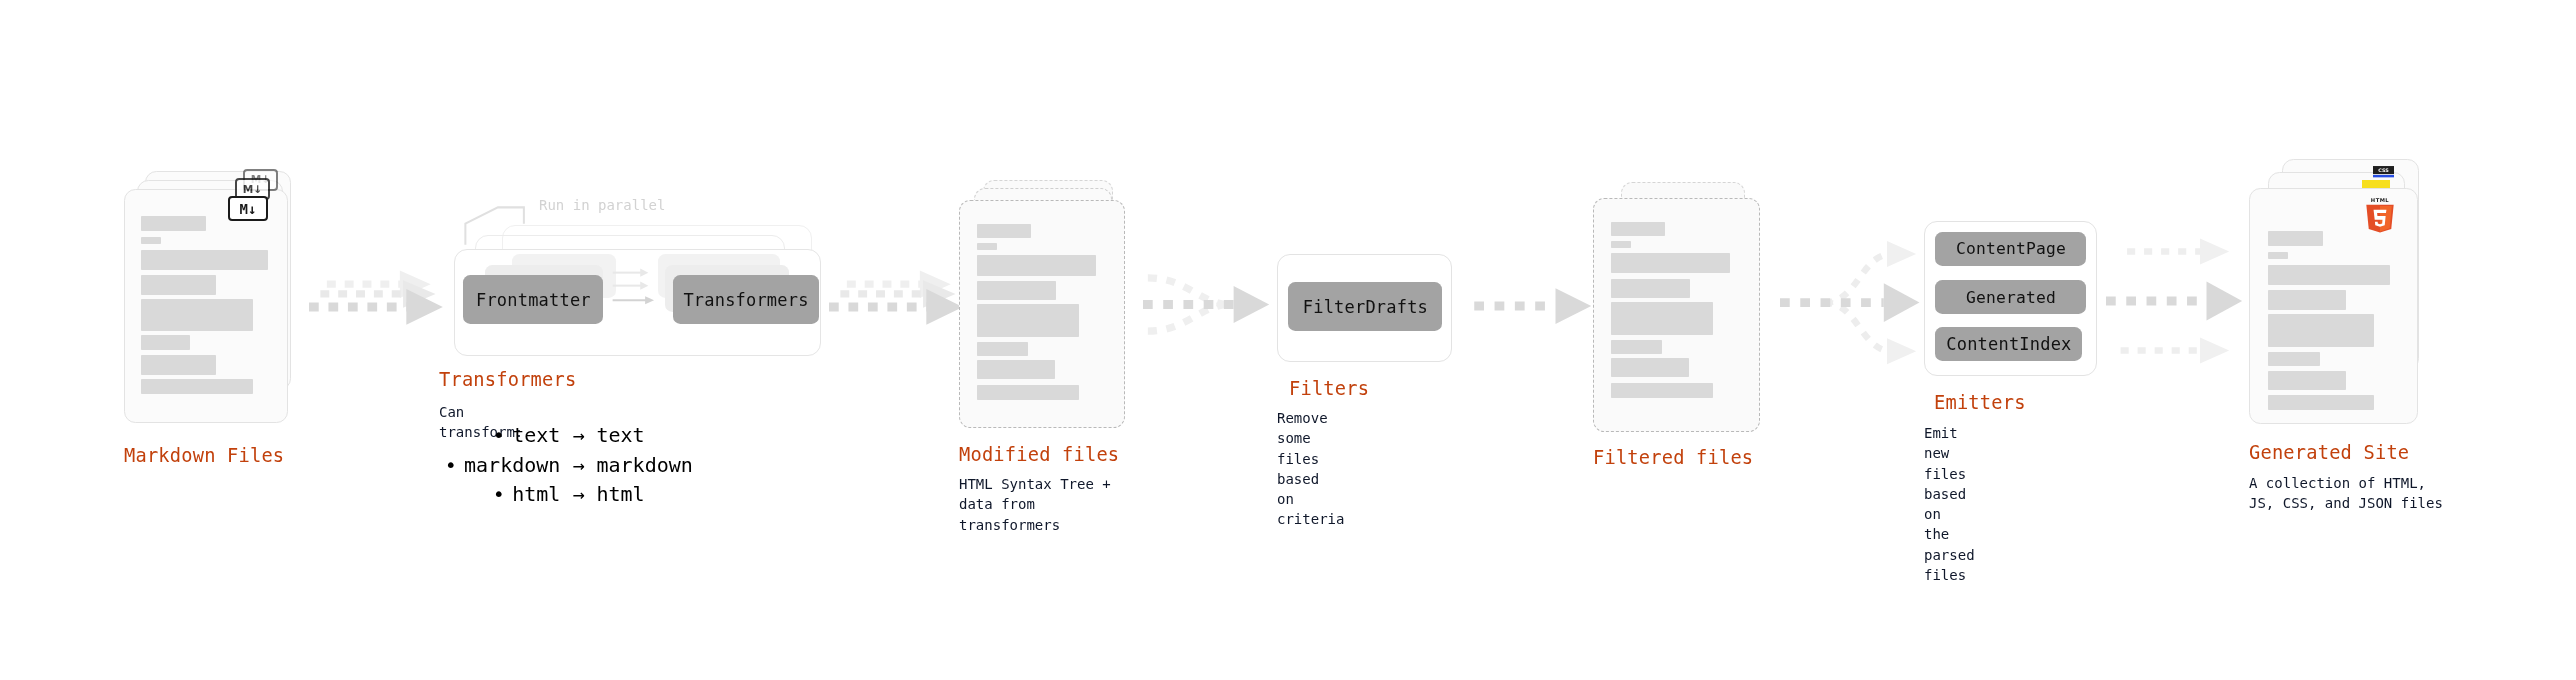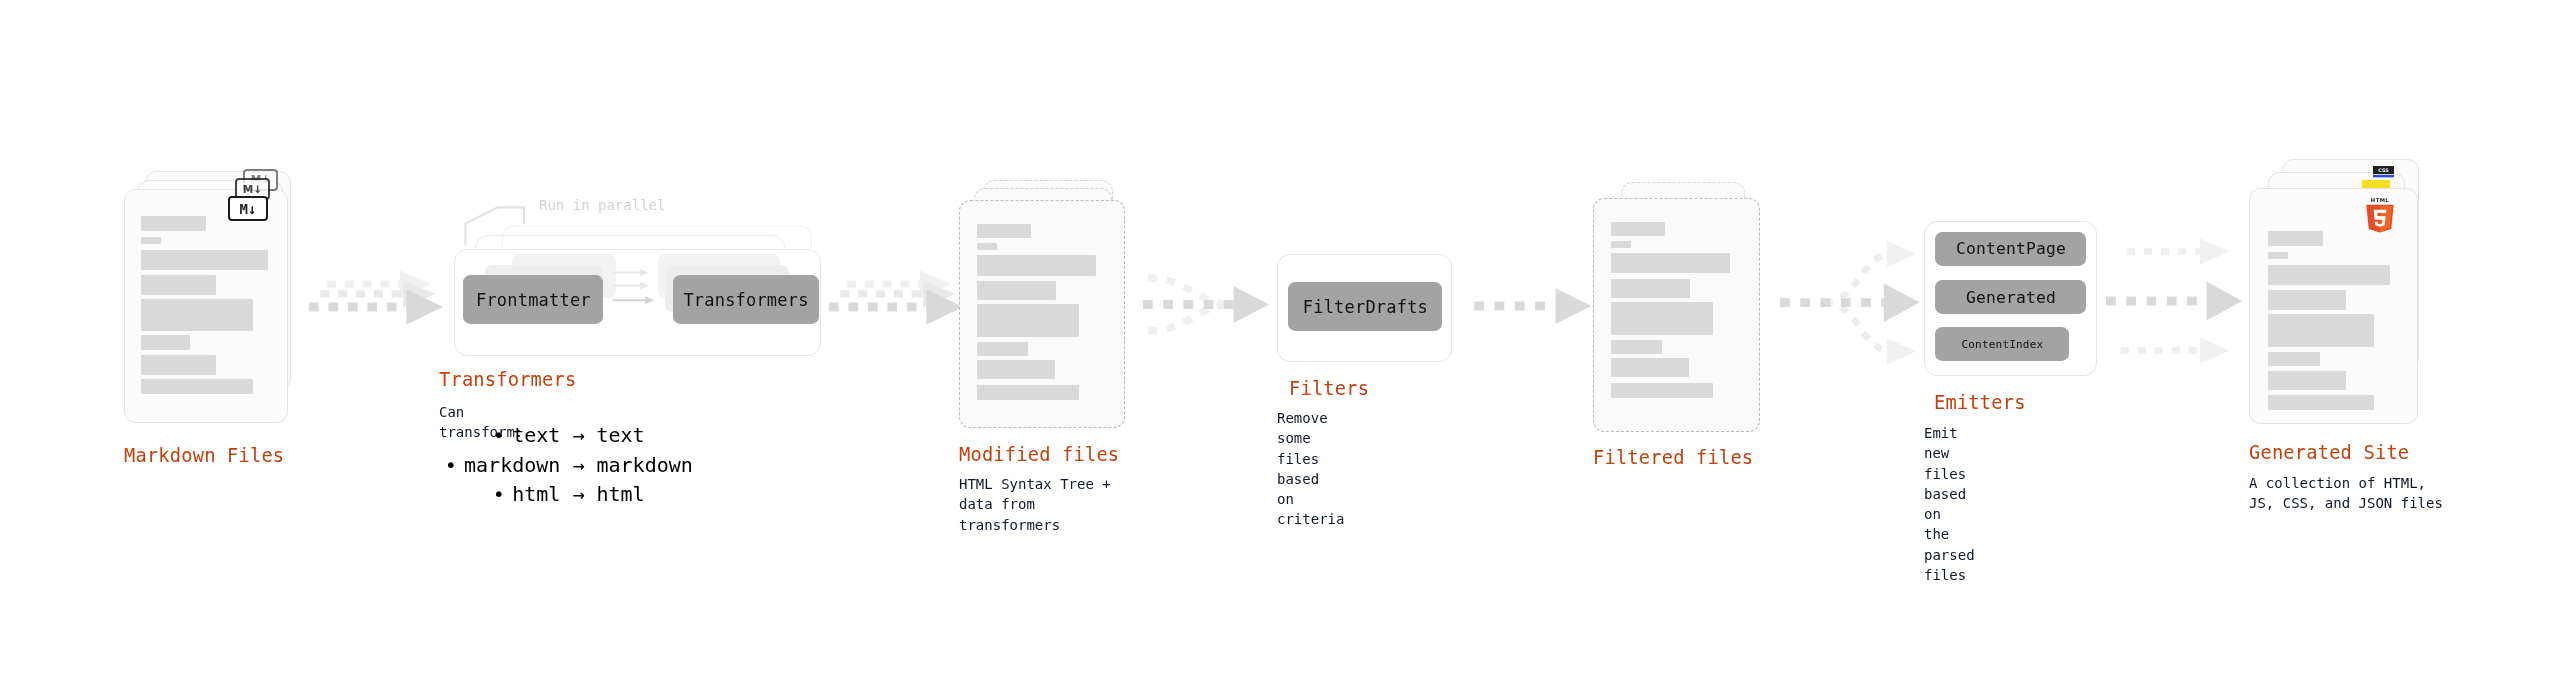--- a/index.html
+++ b/index.html
@@ -292,21 +292,21 @@
       <polygon points="132,126 168,142 132,158" fill="#f0f0f0"></polygon>
       <line x1="0" y1="82" x2="128" y2="82" stroke="#d9d9d9" stroke-width="11" stroke-dasharray="12 13"></line>
       <polygon points="128,58 172,82 128,106" fill="#d9d9d9"></polygon>
     </svg>
   </div>
 
   <div class="stage" style="left:1924px;top:221px;">
     <div class="groupbox" style="left:0px;top:0px;width:173px;height:155px;"></div>
     <div class="chip" style="left:11.4px;top:10.6px;width:151px;height:34px;font-size:16.3px;">ContentPage</div>
     <div class="chip" style="left:11.4px;top:59px;width:151px;height:34px;font-size:16.3px;">Generated</div>
-    <div class="chip" style="left:11.4px;top:106px;width:134px;height:34px;font-size:11px;">ContentIndex</div>
+    <div class="chip" style="left:11.4px;top:106px;width:147px;height:34px;font-size:17px;">ContentIndex</div>
 
     <div class="cap-title" style="left:10px;top:171px;">Emitters</div>
     <div class="cap-sub" style="left:0px;top:202px;">Emit new files based on
 the parsed files</div>
   </div>
 
   <div class="arrow-wrap" style="left:2106px;top:232px;width:154px;height:138px;">
     <svg width="154" height="138" viewBox="0 0 190 170">
       <line x1="26" y1="24" x2="118" y2="24" stroke="#eeeeee" stroke-width="8" stroke-dasharray="10 11"></line>
       <polygon points="116,8 152,24 116,40" fill="#f0f0f0"></polygon>

